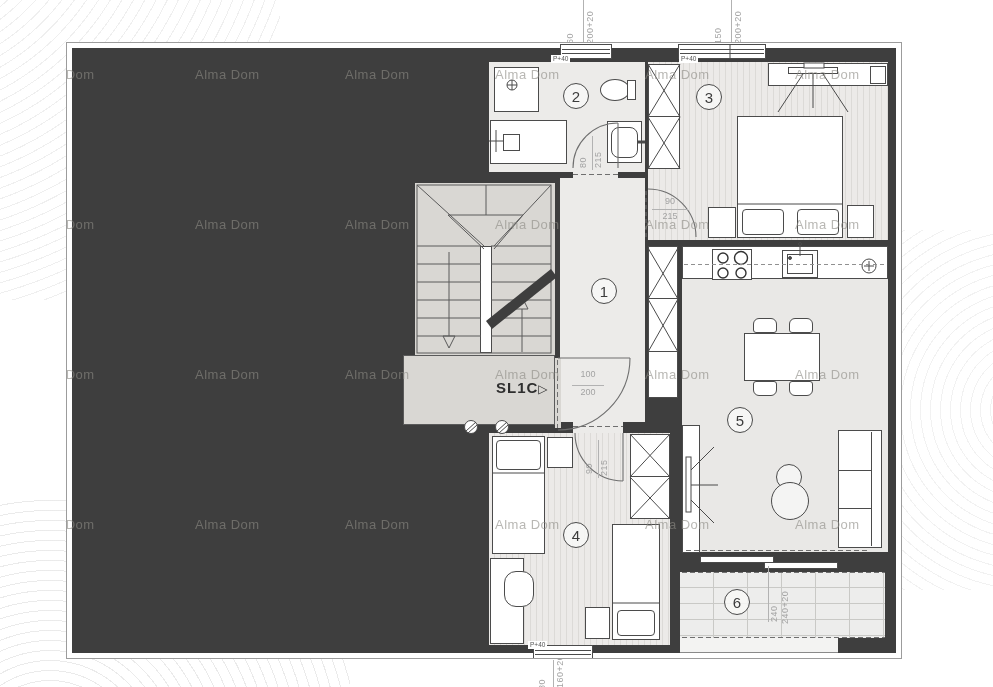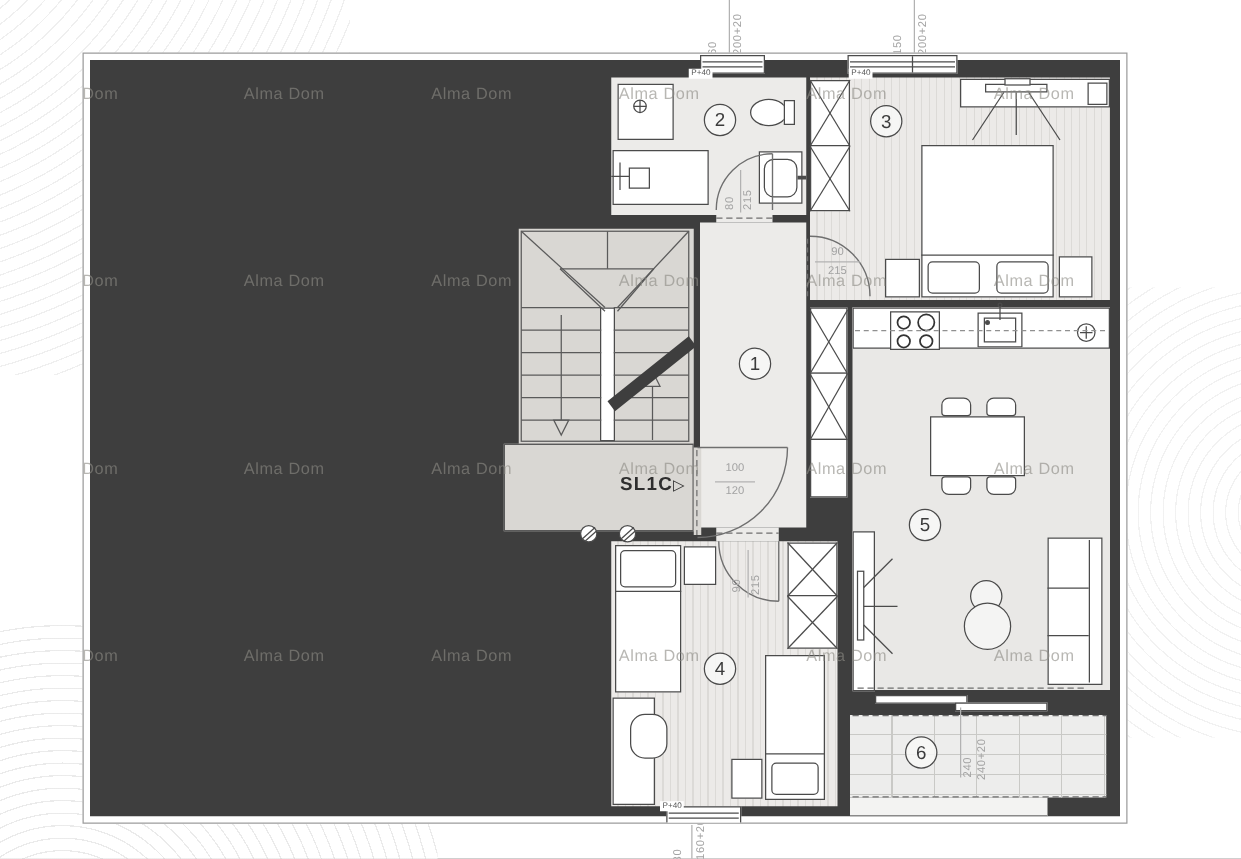--- a/index.html
+++ b/index.html
@@ -313,21 +313,21 @@
   <div class="a dimv" style="left:579px;top:140px;height:28px">80</div>
   <div class="a dline" style="left:592px;top:136px;width:1px;height:34px"></div>
   <div class="a dimv" style="left:594px;top:136px;height:32px">215</div>
 
   <div class="a dimh" style="left:650px;top:197px;width:40px">90</div>
   <div class="a dline" style="left:652px;top:209px;width:36px;height:1px"></div>
   <div class="a dimh" style="left:650px;top:212px;width:40px">215</div>
 
   <div class="a dimh" style="left:570px;top:370px;width:36px">100</div>
   <div class="a dline" style="left:572px;top:385px;width:32px;height:1px"></div>
-  <div class="a dimh" style="left:570px;top:388px;width:36px">120</div>
+  <div class="a dimh" style="left:570px;top:388px;width:36px">200</div>
 
   <div class="a dimv" style="left:585px;top:444px;height:30px">90</div>
   <div class="a dline" style="left:598px;top:440px;width:1px;height:38px"></div>
   <div class="a dimv" style="left:600px;top:440px;height:36px">215</div>
 
   <div class="a dline" style="left:768px;top:566px;width:1px;height:56px"></div>
   <div class="a dimv" style="left:770px;top:574px;height:48px">240</div>
   <div class="a dimv" style="left:781px;top:568px;height:56px">240+20</div>
 
  </div>

